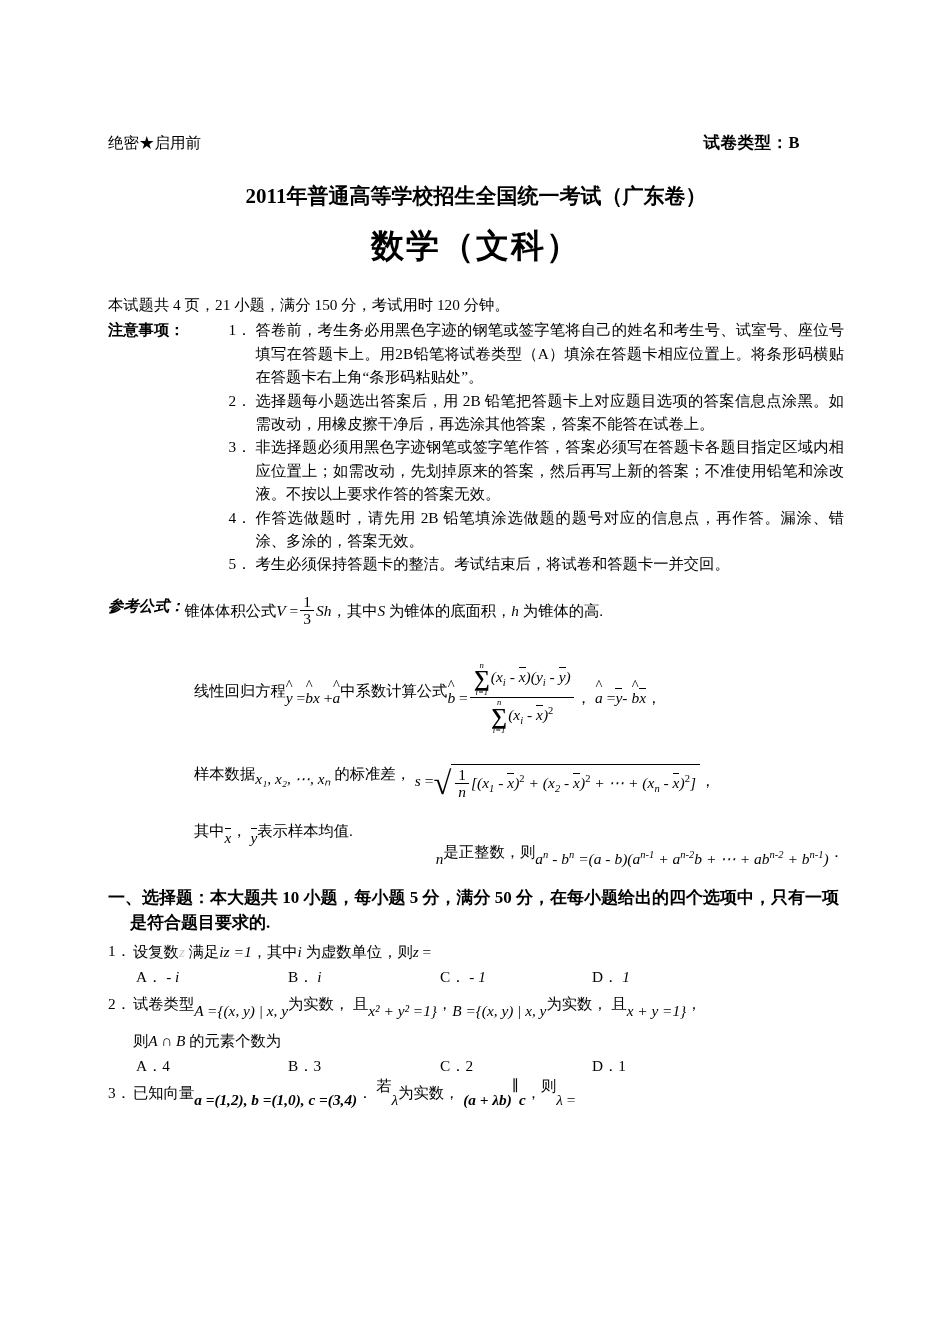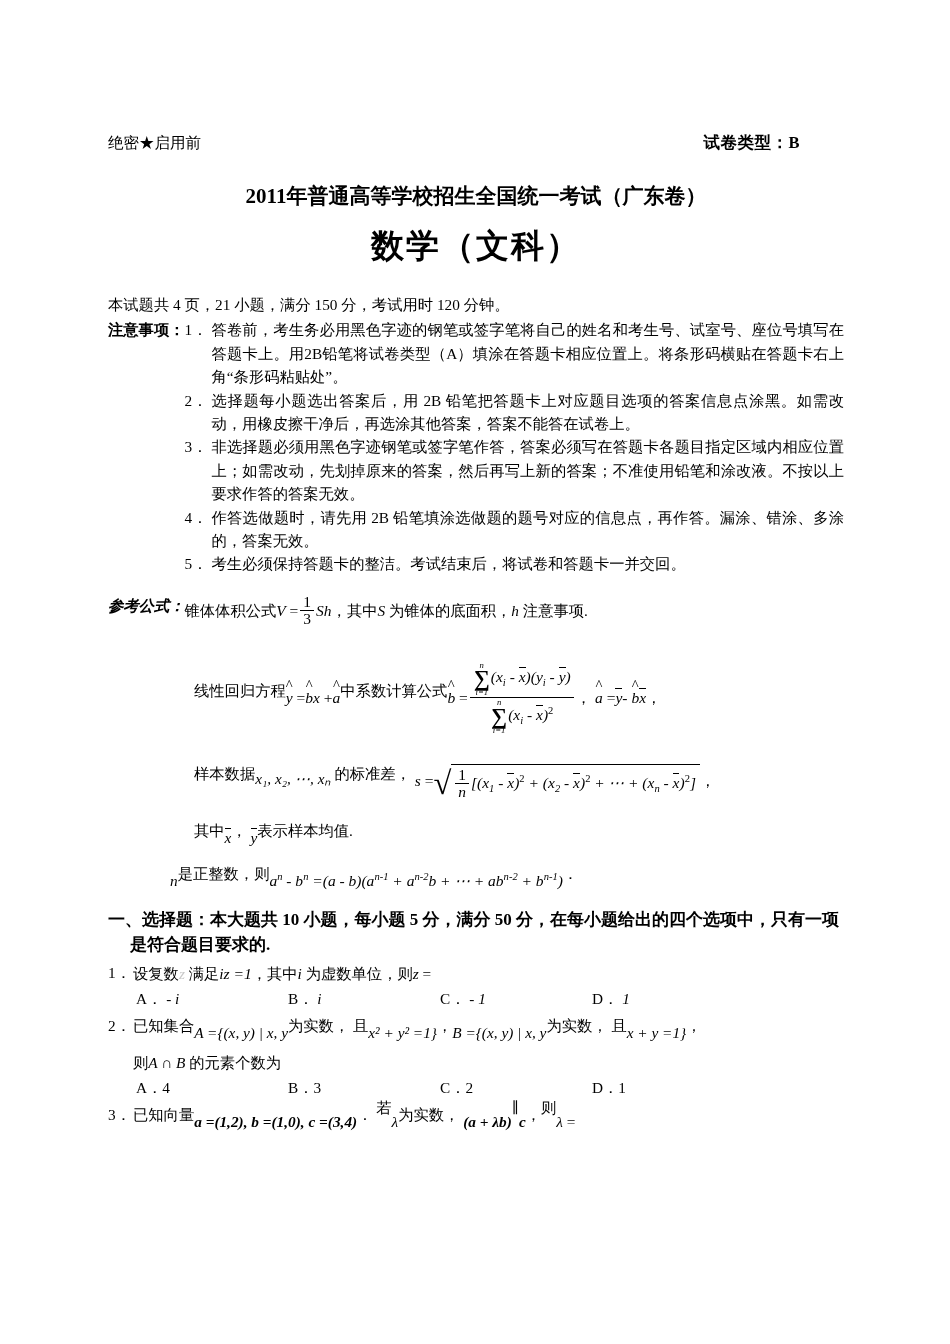--- a/index.html
+++ b/index.html
@@ -70,20 +70,21 @@
     margin-top: 24px;
   }
   .notice-block {
     margin-top: 2px;
     font-size: 15.3px;
     line-height: 1.53;
   }
   .notice-row {
     display: flex;
     align-items: flex-start;
+    gap: 44px;
   }
   .notice-label {
     font-weight: bold;
     flex: 0 0 auto;
     white-space: nowrap;
   }
   .notice-list {
     flex: 1 1 auto;
   }
   .notice-item {
@@ -205,23 +206,23 @@
     margin-top: 28px;
     font-size: 15.3px;
     padding-left: 86px;
   }
   .mean-line {
     margin-top: 24px;
     font-size: 15.3px;
     padding-left: 86px;
   }
   .pos-line {
-    margin-top: 22px;
     font-size: 15.3px;
     padding-left: 62px;
+    text-align: right;
   }
 
   .lowered { display: inline-block; position: relative; top: 7px; }
   .lowered-sm { display: inline-block; position: relative; top: 5px; }
   .raised { display: inline-block; position: relative; top: -7px; }
 
   
   .section-head {
     font-weight: bold;
     font-size: 17px;
@@ -291,21 +292,21 @@
             <div class="notice-num">5．</div>
             <div class="notice-text">考生必须保持答题卡的整洁。考试结束后，将试卷和答题卡一并交回。</div>
           </div>
         </div>
       </div>
     </div>
 
     <div class="formula-row">
       <div class="formula-label">参考公式：</div>
       <div class="formula-body">
-        <span>锥体体积公式</span><span class="inline-math"><span class="mi">V</span>&nbsp;<span>=</span><span class="frac"><span class="num">1</span><span class="den">3</span></span><span class="mi">Sh</span></span><span>，其中</span><span class="mi">S</span>&nbsp;<span>为锥体的底面积，</span><span class="mi">h</span>&nbsp;<span>注意事项.</span>
+        <span>锥体体积公式</span><span class="inline-math"><span class="mi">V</span>&nbsp;<span>=</span><span class="frac"><span class="num">1</span><span class="den">3</span></span><span class="mi">Sh</span></span><span>，其中</span><span class="mi">S</span>&nbsp;<span>为锥体的底面积，</span><span class="mi">h</span>&nbsp;<span>为锥体的高.</span>
       </div>
     </div>
 
     <div class="reg-line">
       <span>线性回归方程</span><span class="lowered inline-math"><span class="hatw mi">y</span>&nbsp;=<span class="hatw mi">b</span><span class="mi">x</span>&nbsp;+<span class="hatw mi">a</span></span><span>中系数计算公式</span><span class="lowered inline-math"><span class="hatw mi">b</span>&nbsp;<span>=</span><span class="frac"><span class="num"><span class="sum"><span class="lim">n</span><span class="sig">∑</span><span class="lim">i=1</span></span><span class="mi">(x<span class="sub">i</span> - <span class="obar">x</span>)(y<span class="sub">i</span> - <span class="obar">y</span>)</span></span><span class="den"><span class="sum"><span class="lim">n</span><span class="sig">∑</span><span class="lim">i=1</span></span><span class="mi">(x<span class="sub">i</span> - <span class="obar">x</span>)<span class="supn">2</span></span></span></span><span>，</span>&nbsp;<span class="hatw mi">a</span>&nbsp;=<span class="mi obar">y</span>-&nbsp;<span class="hatw mi">b</span><span class="mi obar">x</span><span>，</span></span>
     </div>
 
     <div class="std-line">
       <span>样本数据</span><span class="lowered-sm mi">x₁, x₂, ⋯, xₙ</span>&nbsp;<span>的标准差，</span>&nbsp;<span class="lowered inline-math"><span class="mi">s</span>&nbsp;<span>=</span><span class="sqrt"><span class="radical">√</span><span class="radicand"><span class="frac"><span class="num">1</span><span class="den mi">n</span></span><span class="mi">[(x<span class="sub">1</span> - <span class="obar">x</span>)<span class="supn">2</span> + (x<span class="sub">2</span> - <span class="obar">x</span>)<span class="supn">2</span> + ⋯ + (x<span class="sub">n</span> - <span class="obar">x</span>)<span class="supn">2</span>]</span></span></span><span>，</span></span>
     </div>
@@ -335,21 +336,21 @@
         <div class="opt"><span>B．</span>&nbsp;<span class="mi">i</span></div>
         <div class="opt"><span>C．</span>&nbsp;<span class="mi">- 1</span></div>
         <div class="opt"><span>D．</span>&nbsp;<span class="mi">1</span></div>
       </div>
     </div>
 
     <div class="q">
       <div class="q-row">
         <div class="q-num">2．</div>
         <div class="q-text">
-          <span>已知集合</span><span class="lowered mi">A ={(x, y) | x, y</span><span>为实数，</span>&nbsp;<span>且</span><span class="lowered mi">x² + y² =1}</span><span>，</span><span class="lowered mi">B ={(x, y) | x, y</span><span>为实数，</span>&nbsp;<span>且</span><span class="lowered mi">x + y =1}</span><span>，</span>
+          <span>试卷类型</span><span class="lowered mi">A ={(x, y) | x, y</span><span>为实数，</span>&nbsp;<span>且</span><span class="lowered mi">x² + y² =1}</span><span>，</span><span class="lowered mi">B ={(x, y) | x, y</span><span>为实数，</span>&nbsp;<span>且</span><span class="lowered mi">x + y =1}</span><span>，</span>
         </div>
       </div>
       <div class="q-cont">
         <span>则</span><span class="mi">A ∩ B</span>&nbsp;<span>的元素个数为</span>
       </div>
       <div class="opts">
         <div class="opt"><span>A．</span><span>4</span></div>
         <div class="opt"><span>B．</span><span>3</span></div>
         <div class="opt"><span>C．</span><span>2</span></div>
         <div class="opt"><span>D．</span><span>1</span></div>

